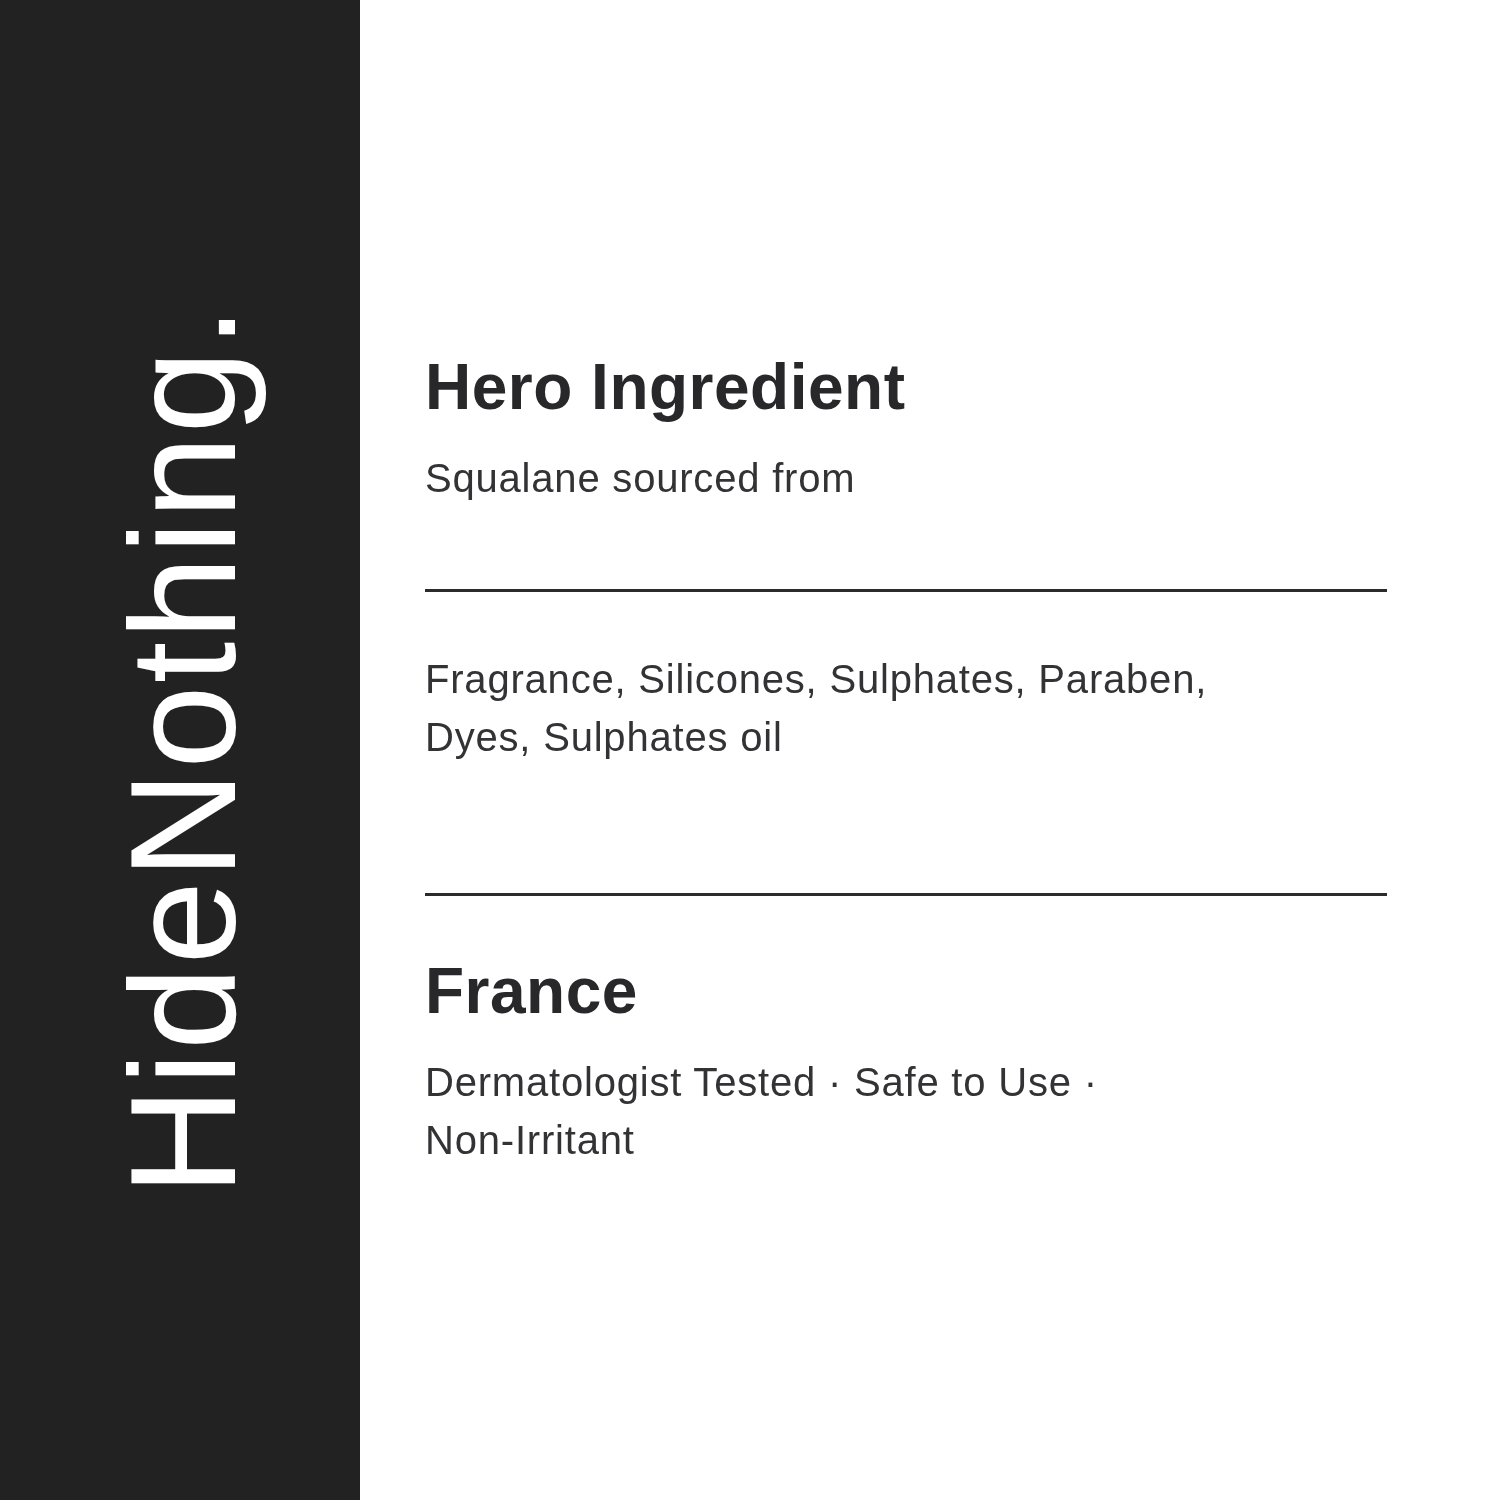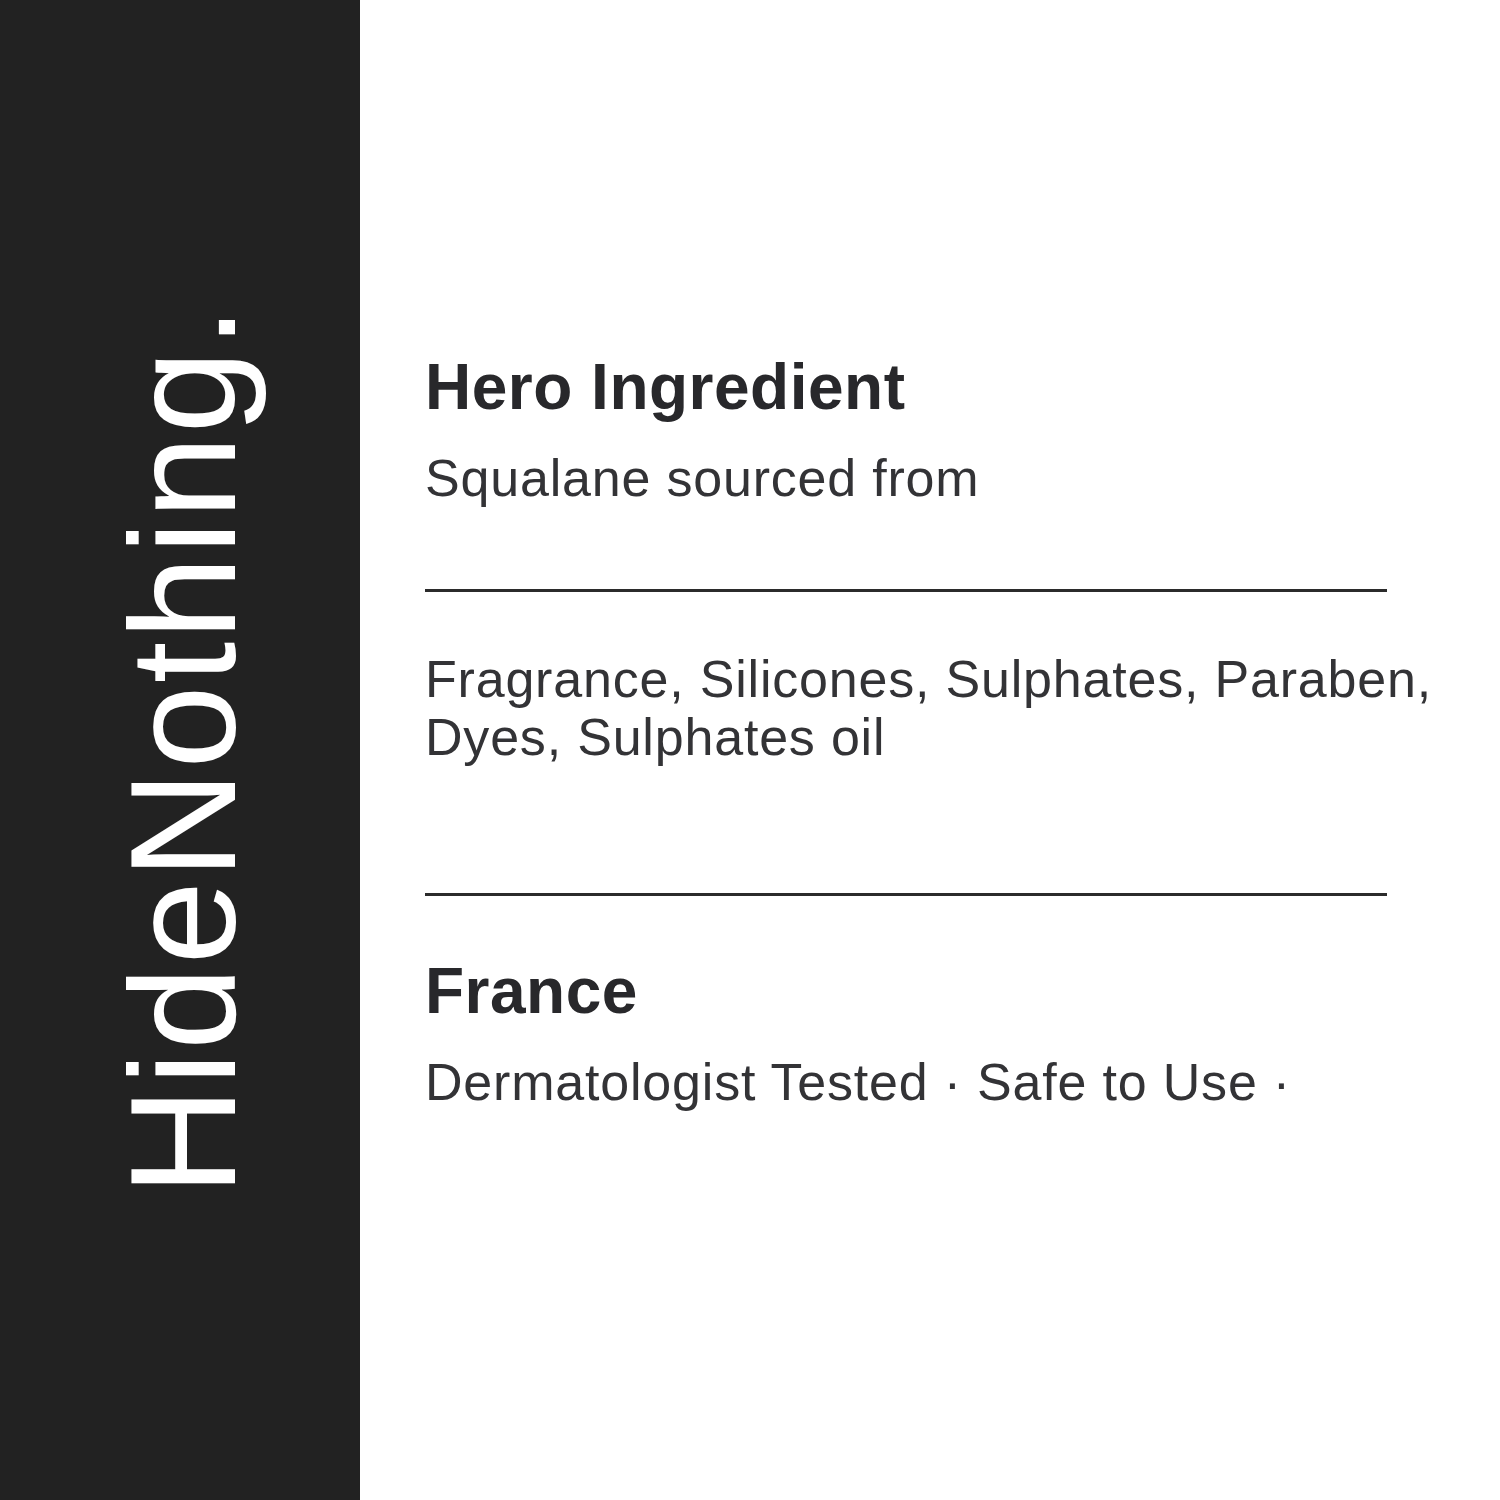--- a/index.html
+++ b/index.html
@@ -57,21 +57,21 @@
   .section-heading {
     color: #28282b;
     font-size: 64px;
     font-weight: 700;
     line-height: 64px;
     letter-spacing: 0.5px;
     margin: 7px 0 30px 0;
   }
   .section-body {
     color: #333336;
-    font-size: 52px;
+    font-size: 40px;
     font-weight: 400;
     letter-spacing: 0.8px;
     line-height: 58px;
   }
   .body-line {
     white-space: nowrap;
   }
 
   .divider {
     position: absolute;
@@ -109,17 +109,18 @@
         <div class="body-line">Dyes, Sulphates oil</div>
       </div>
     </div>
 
     <div class="divider divider-2"></div>
 
     <div class="section section-3">
       <h2 class="section-heading">France</h2>
       <div class="section-body">
         <div class="body-line">Dermatologist Tested · Safe to Use ·</div>
+        <div class="body-line">Non-Irritant</div>
       </div>
     </div>
 
   </div>
 </div>
 
 </body></html>

